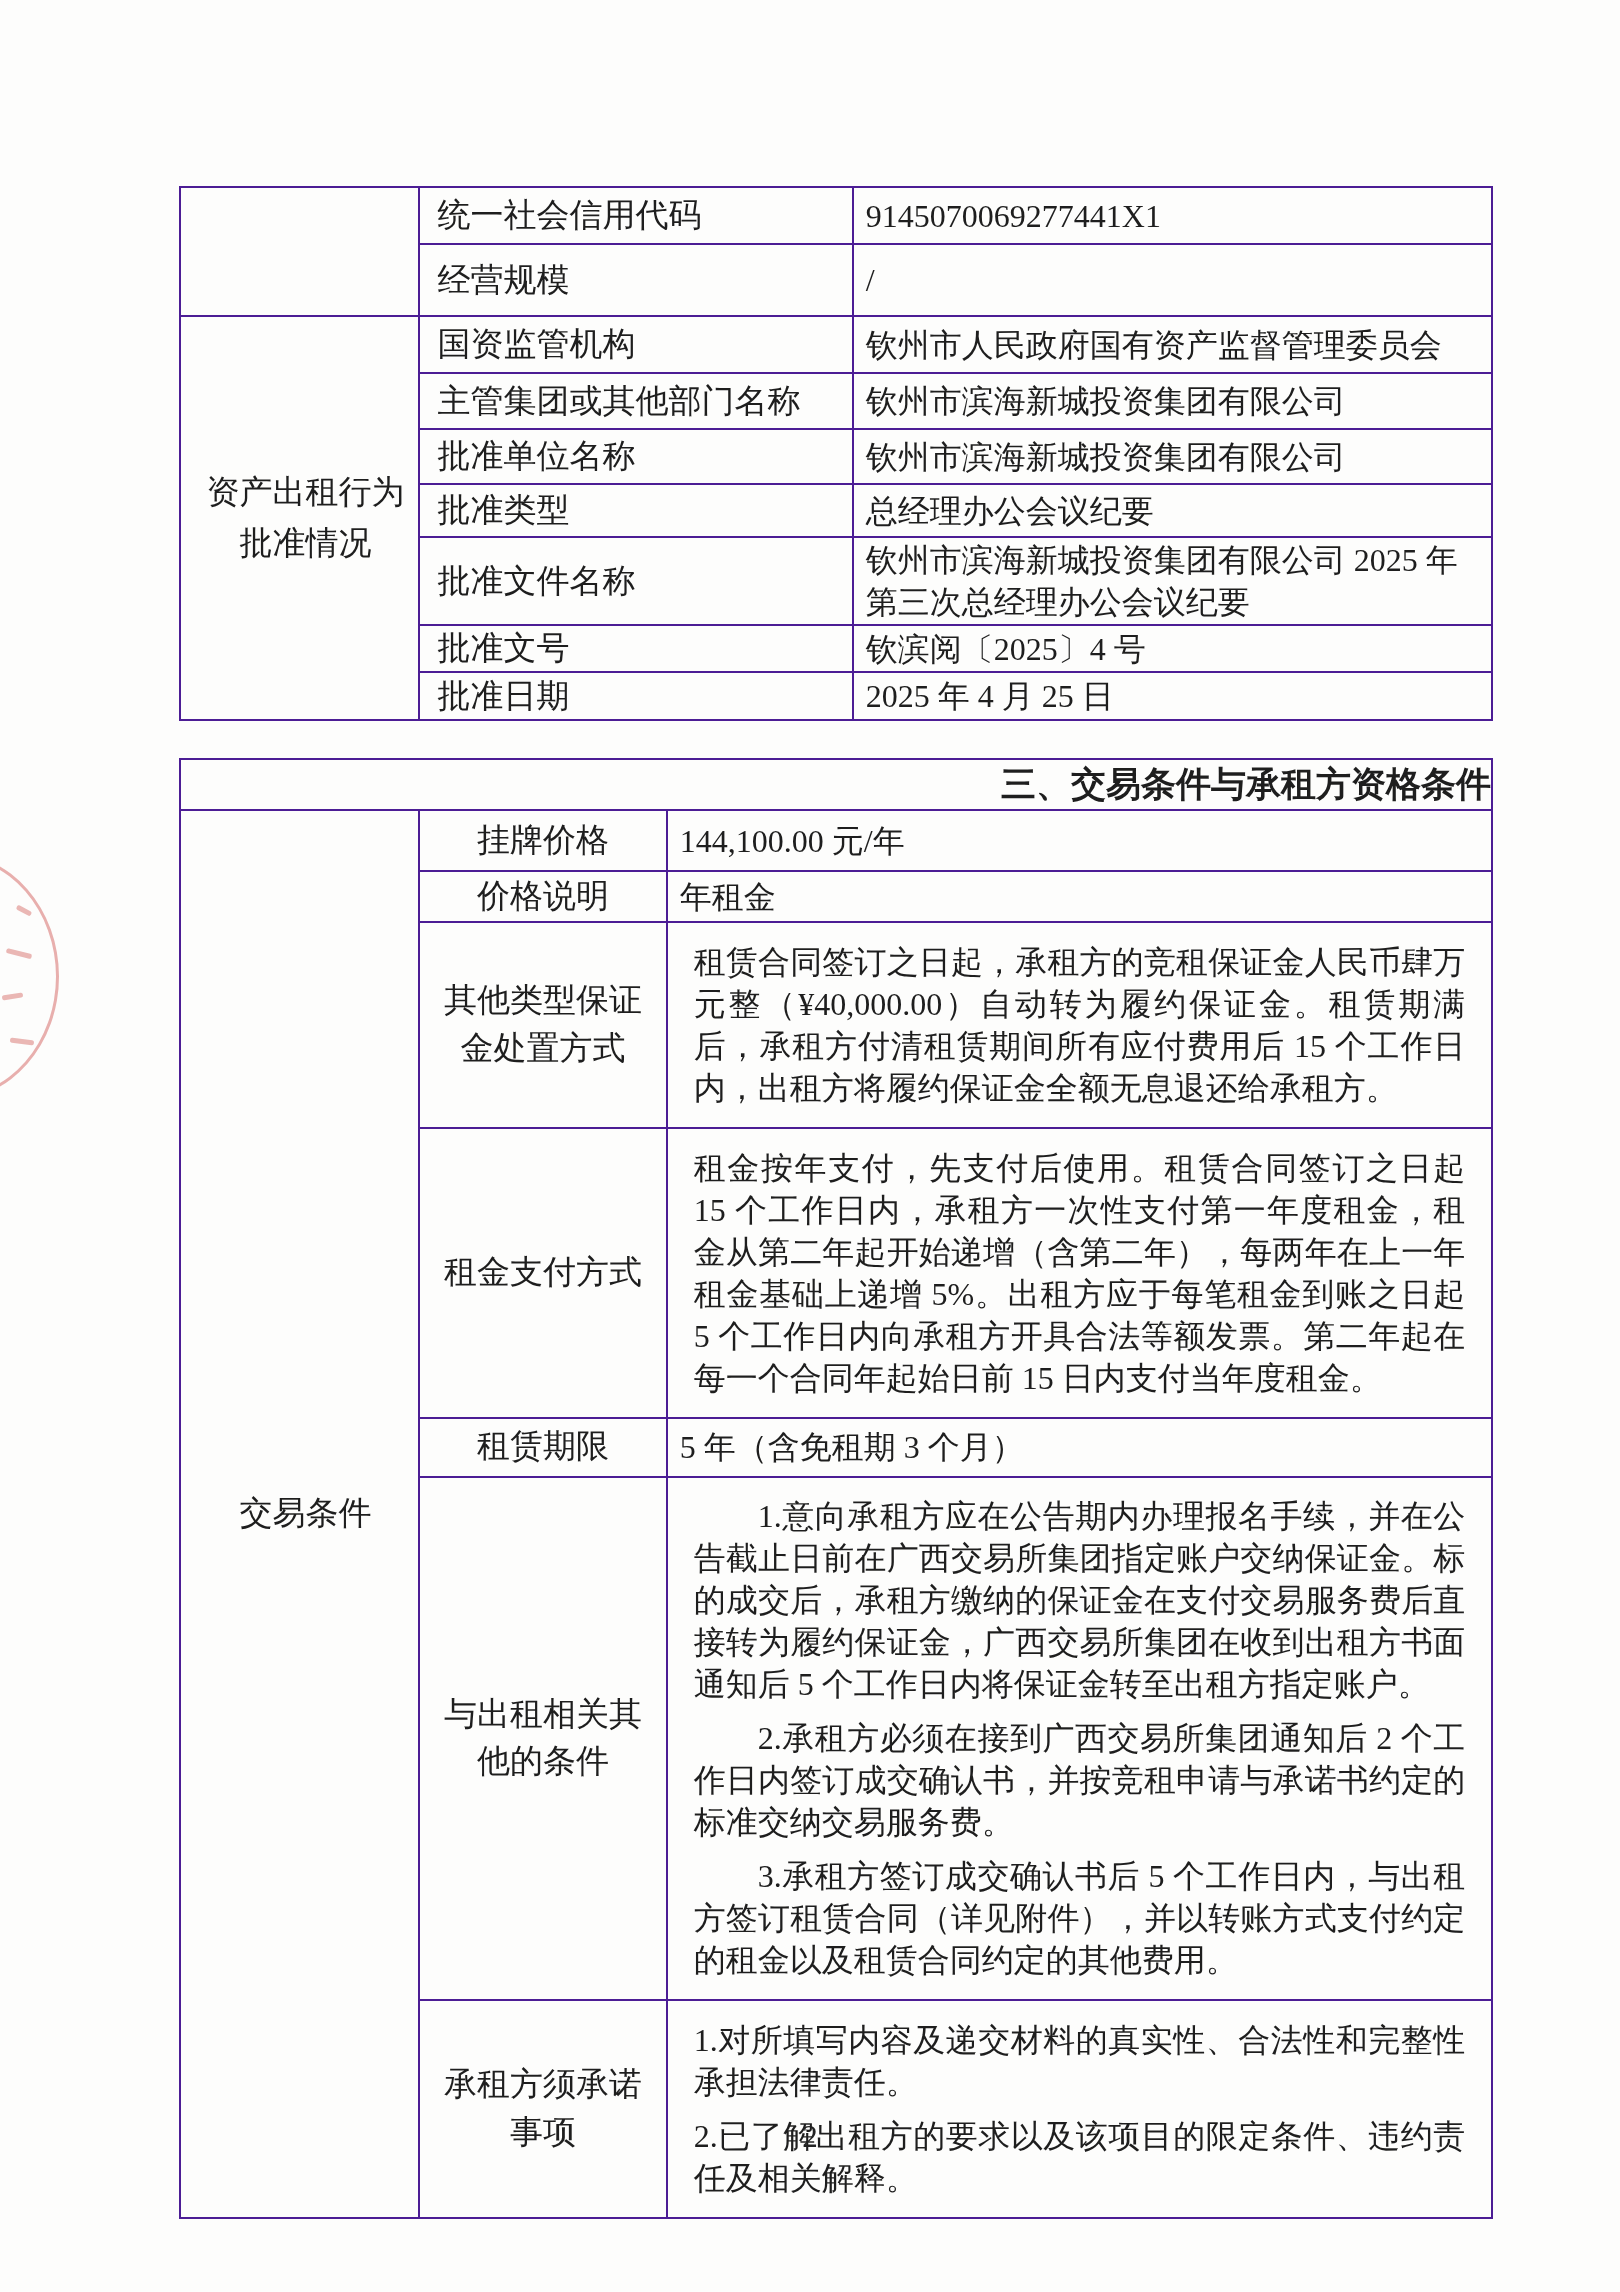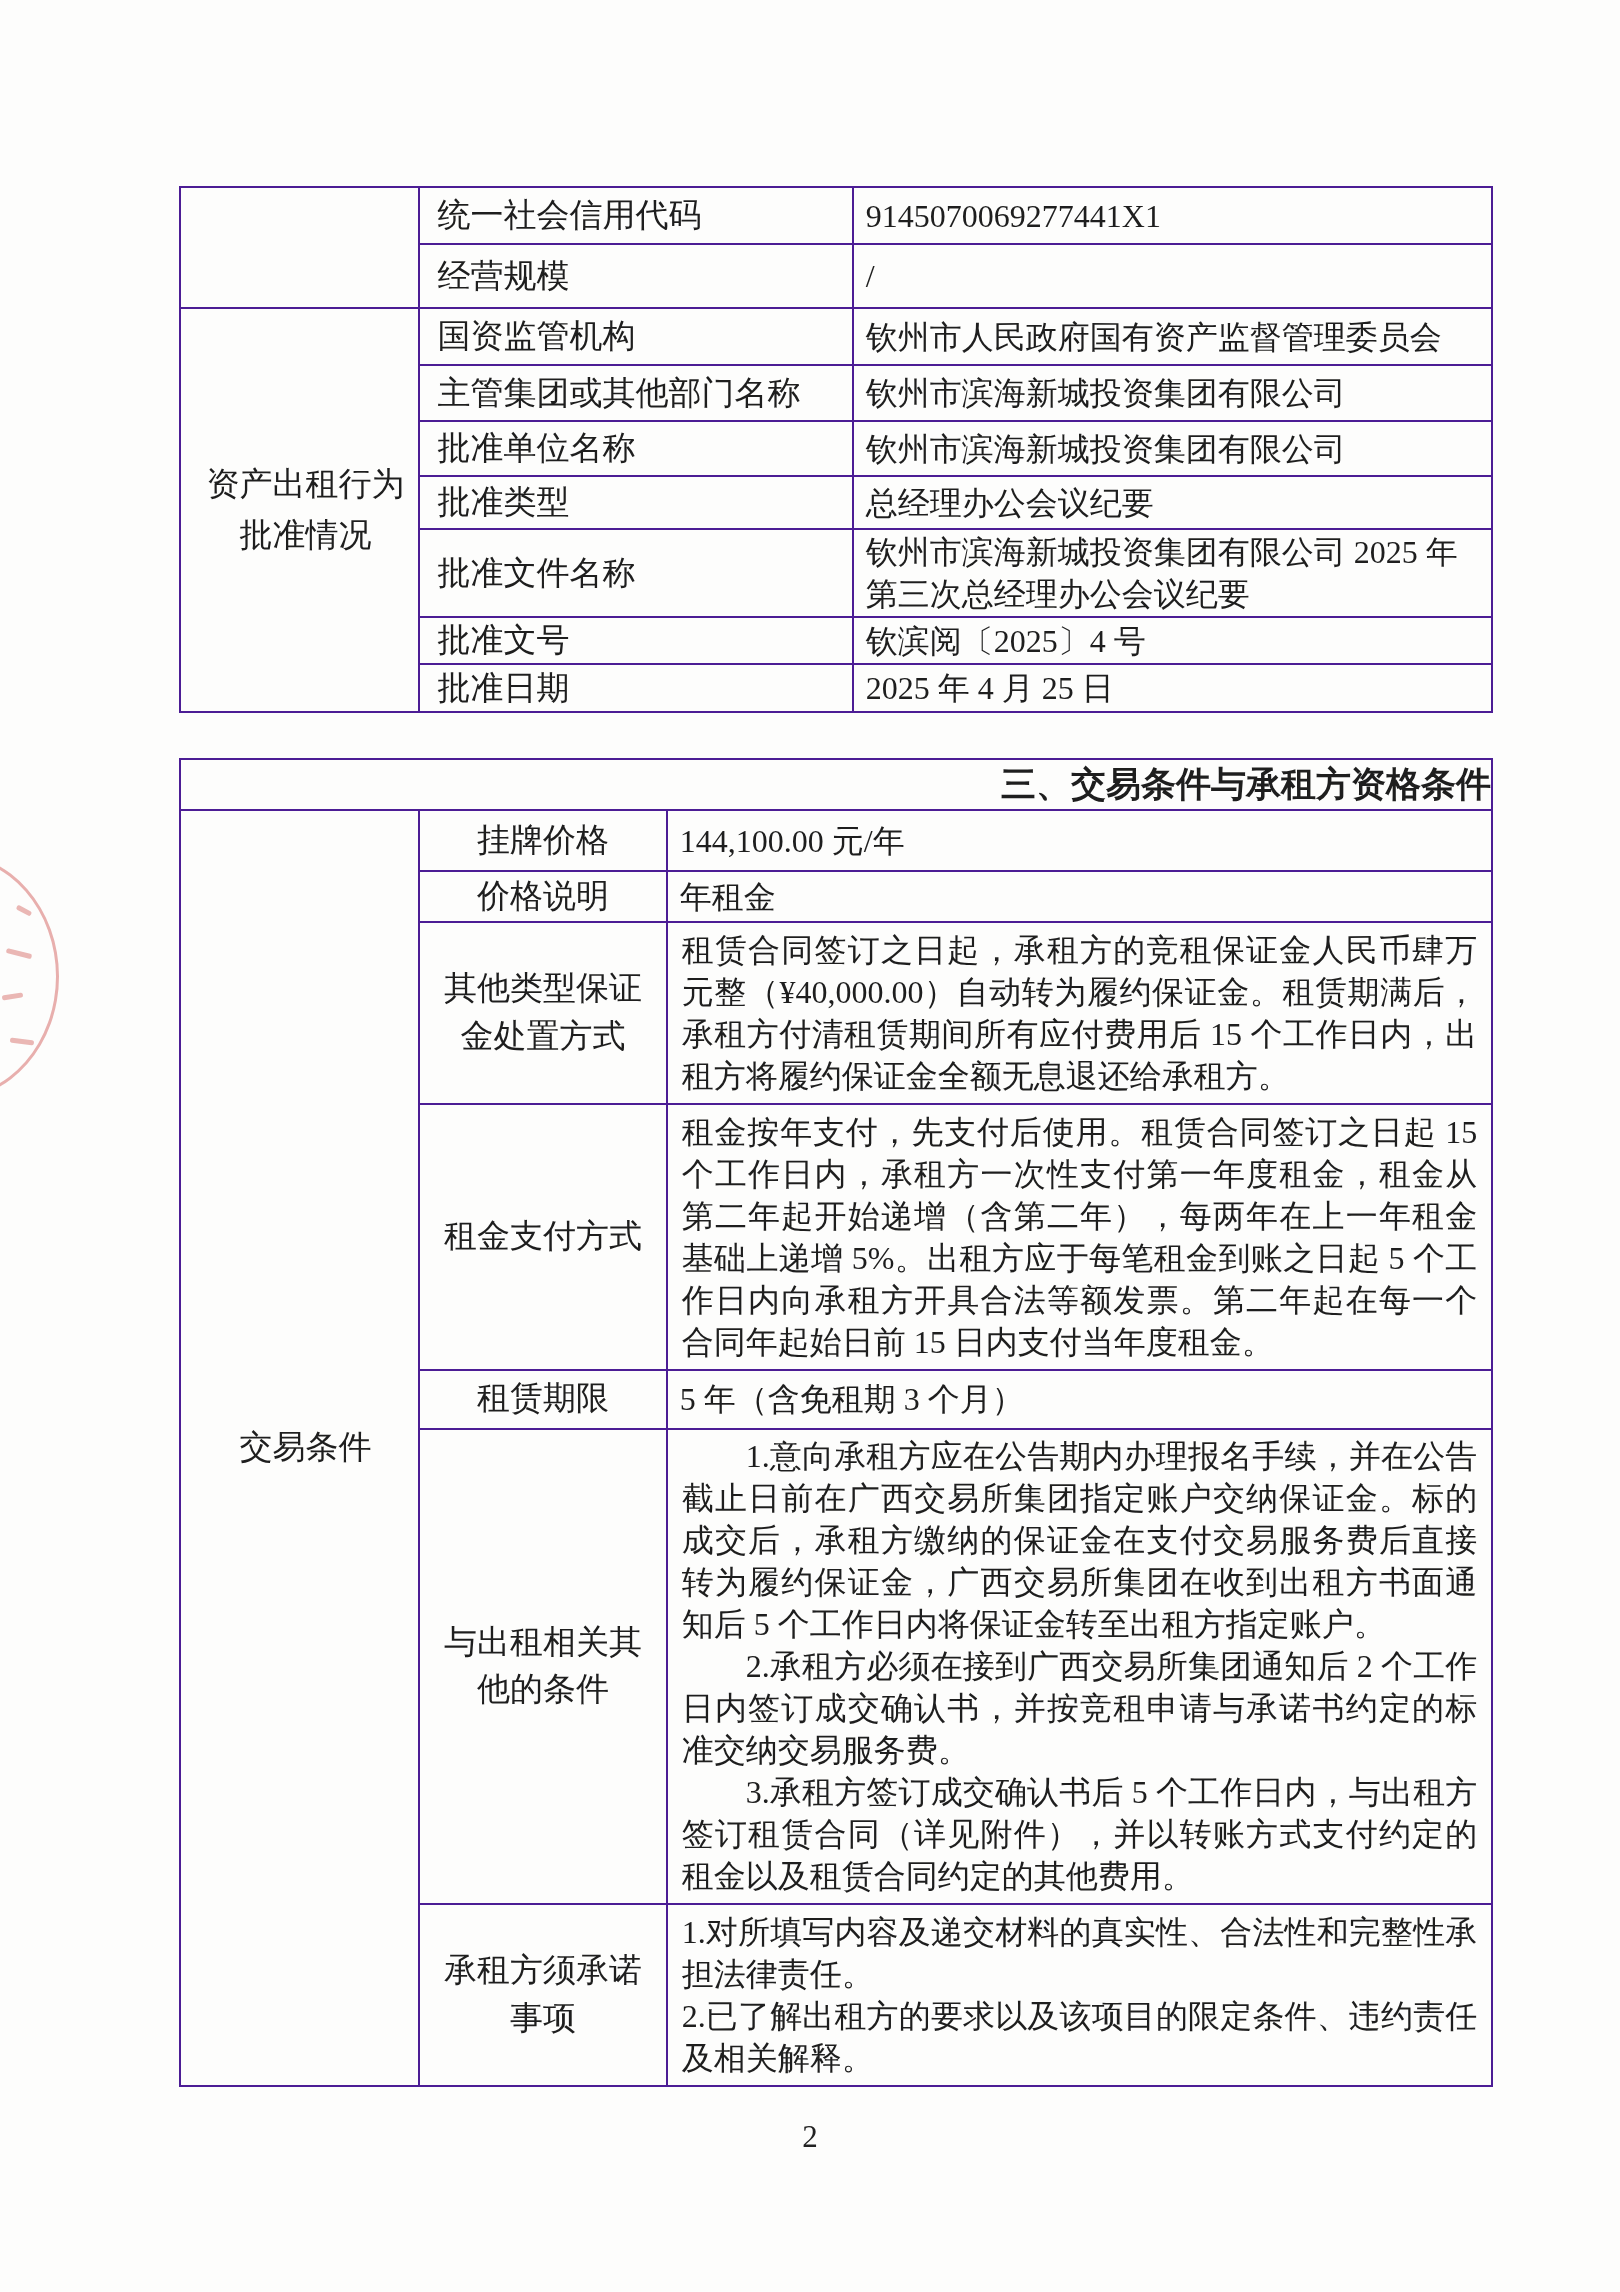--- a/index.html
+++ b/index.html
@@ -12,21 +12,21 @@
   table{border-collapse:collapse;table-layout:fixed;position:absolute;left:179px;width:1312px;}
   td,th{border:2px solid #4c1d95;vertical-align:middle;padding:0;overflow:hidden;}
   #t1{top:186px;}
   #t2{top:758px;}
 
   .lbl{font-size:33px;padding-left:17.6px;text-align:left;}
   .lblc{font-size:33px;text-align:center;line-height:1.45;border-radius:11px;}
   .sec{font-size:33px;text-align:center;line-height:1.55;padding-left:12px;}
   .val{font-size:32px;padding-left:11.8px;padding-right:9.8px;text-align:left;line-height:42px;margin-left:19px;}
   .par{font-size:32px;padding:5.9px 13.7px 5.9px 13.7px;text-align:justify;line-height:42px;vertical-align:middle;}
-  .par p{margin:0;}
+  .par p{margin:12px;}
   .par p.ind{text-indent:2em;}
   .thead{font-size:35px;font-weight:700;text-align:right;padding-left:25.5px;}
 
   .pageno{position:absolute;left:0;width:100%;top:2119px;text-align:center;font-size:31px;color:#222;}
 
   
   .stamp{position:absolute;top:845px;left:0;width:78px;height:261px;pointer-events:none;}
   .stamp-arc{position:absolute;top:7.8px;left:-157px;width:210px;height:241px;
     border:3.9px solid rgba(200,58,54,0.40);border-radius:50%;}
   .stamp-mark{position:absolute;background:rgba(200,58,54,0.36);border-radius:2px;}
@@ -53,21 +53,21 @@
         <col style="width:239px">
         <col style="width:434px">
         <col style="width:639px">
       </colgroup>
     <tbody>
         <tr style="height:57px">
       <td rowspan="2"></td>
       <td class="lbl">统一社会信用代码</td>
       <td class="val">9145070069277441X1</td>
     </tr>
-    <tr style="height:64px">
+    <tr style="height:72px">
       <td class="lbl">经营规模</td>
       <td class="val">/</td>
     </tr>
     <tr style="height:57px">
       <td rowspan="7" class="sec">
         <span style="display:block">资产出租行为</span>
         <span style="display:block">批准情况</span>
       </td>
       <td class="lbl">国资监管机构</td>
       <td class="val">钦州市人民政府国有资产监督管理委员会</td>

